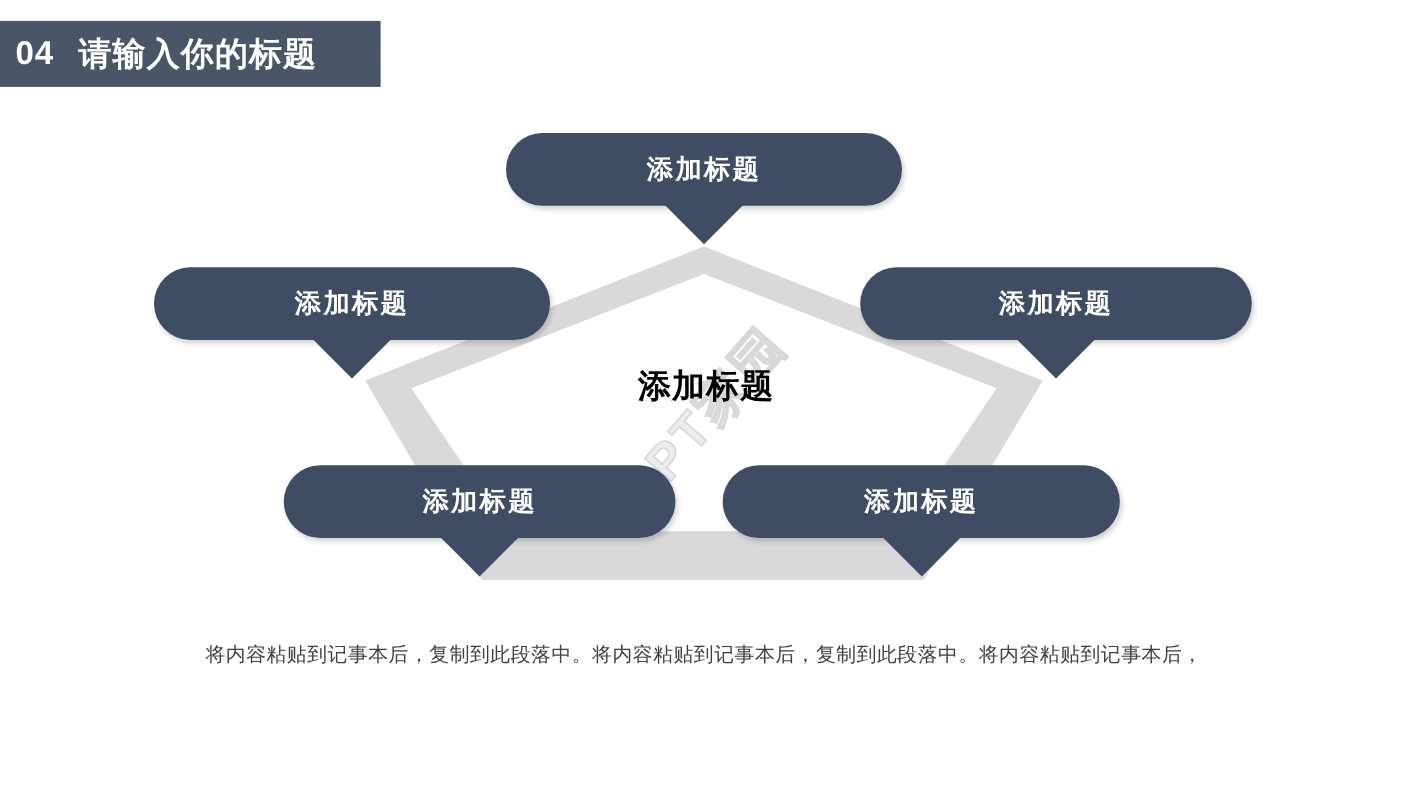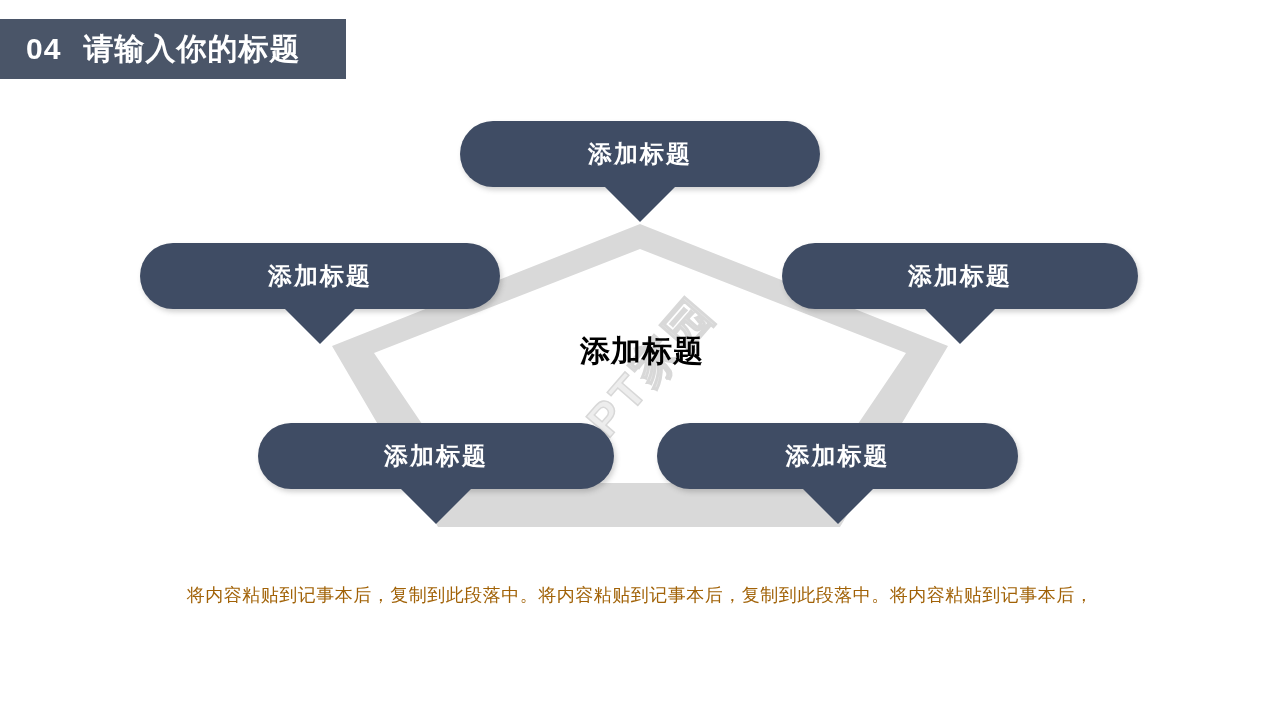--- a/index.html
+++ b/index.html
@@ -10,21 +10,21 @@
     overflow:hidden;
     font-family:"Liberation Sans", sans-serif;
   }
 
   
   .header-bar{
     position:absolute;left:0;top:19px;
     width:346px;height:60px;
     background:#4A5568;
     display:flex;align-items:center;
-    padding-left:26px;box-sizing:border-box;
+    padding-left:14px;box-sizing:border-box;
     color:#ffffff;font-weight:bold;font-size:30px;
   }
   .header-num{margin-right:22px;letter-spacing:1px;}
   .header-title{letter-spacing:1px;}
 
   
   .pentagon-svg{position:absolute;left:0;top:0;width:1280px;height:720px;}
 
   
   .watermark{
@@ -69,21 +69,21 @@
   .bubble-top{left:460px;top:121px;width:360px;}
   .bubble-left{left:140px;top:243px;width:360px;}
   .bubble-right{left:782px;top:243px;width:356px;}
   .bubble-bottom-left{left:258px;top:423px;width:356px;}
   .bubble-bottom-right{left:657px;top:423px;width:361px;}
 
   
   .body-text{
     position:absolute;left:0;top:577px;width:1280px;
     text-align:center;
-    font-size:18px;color:#a16207;
+    font-size:18px;color:#404040;
     line-height:36px;letter-spacing:0.5px;
   }
 </style>
 </head>
 <body>
 
 <div class="slide">
 
   <div class="header-bar">
     <span class="header-num">04</span>

